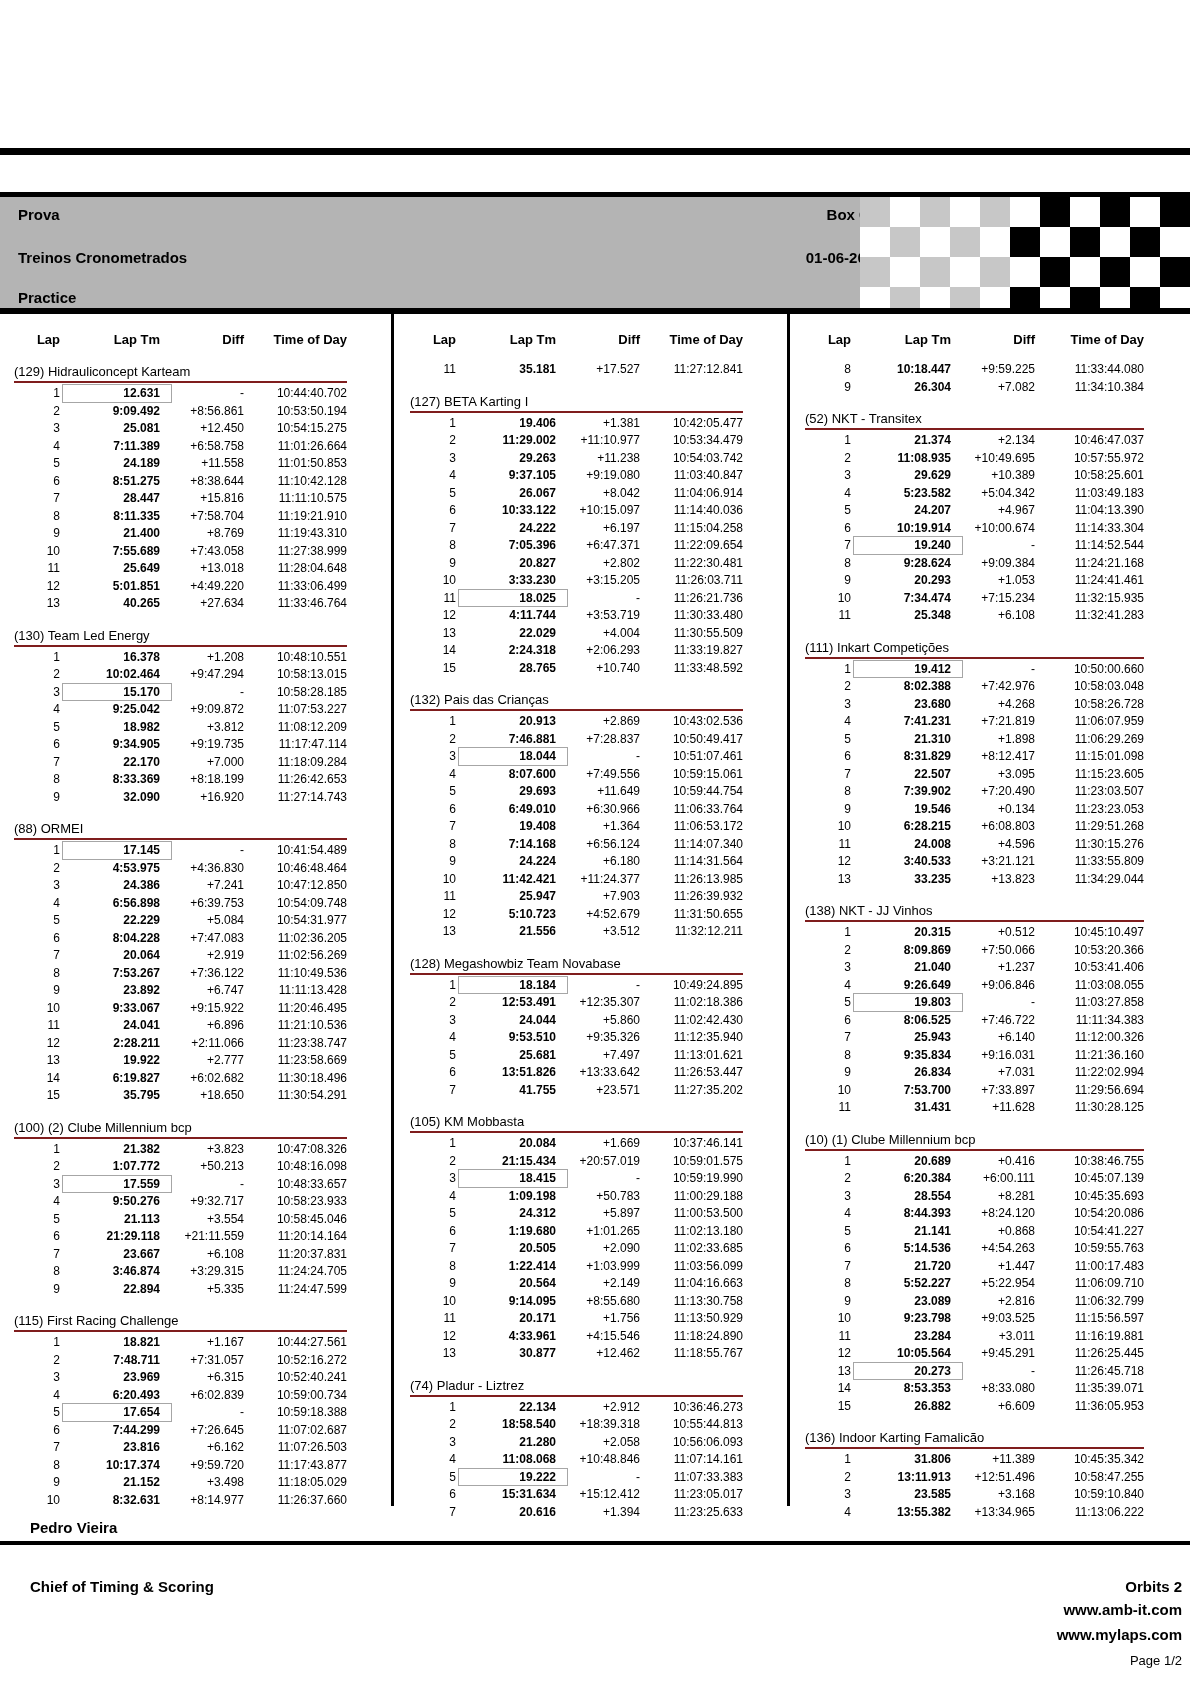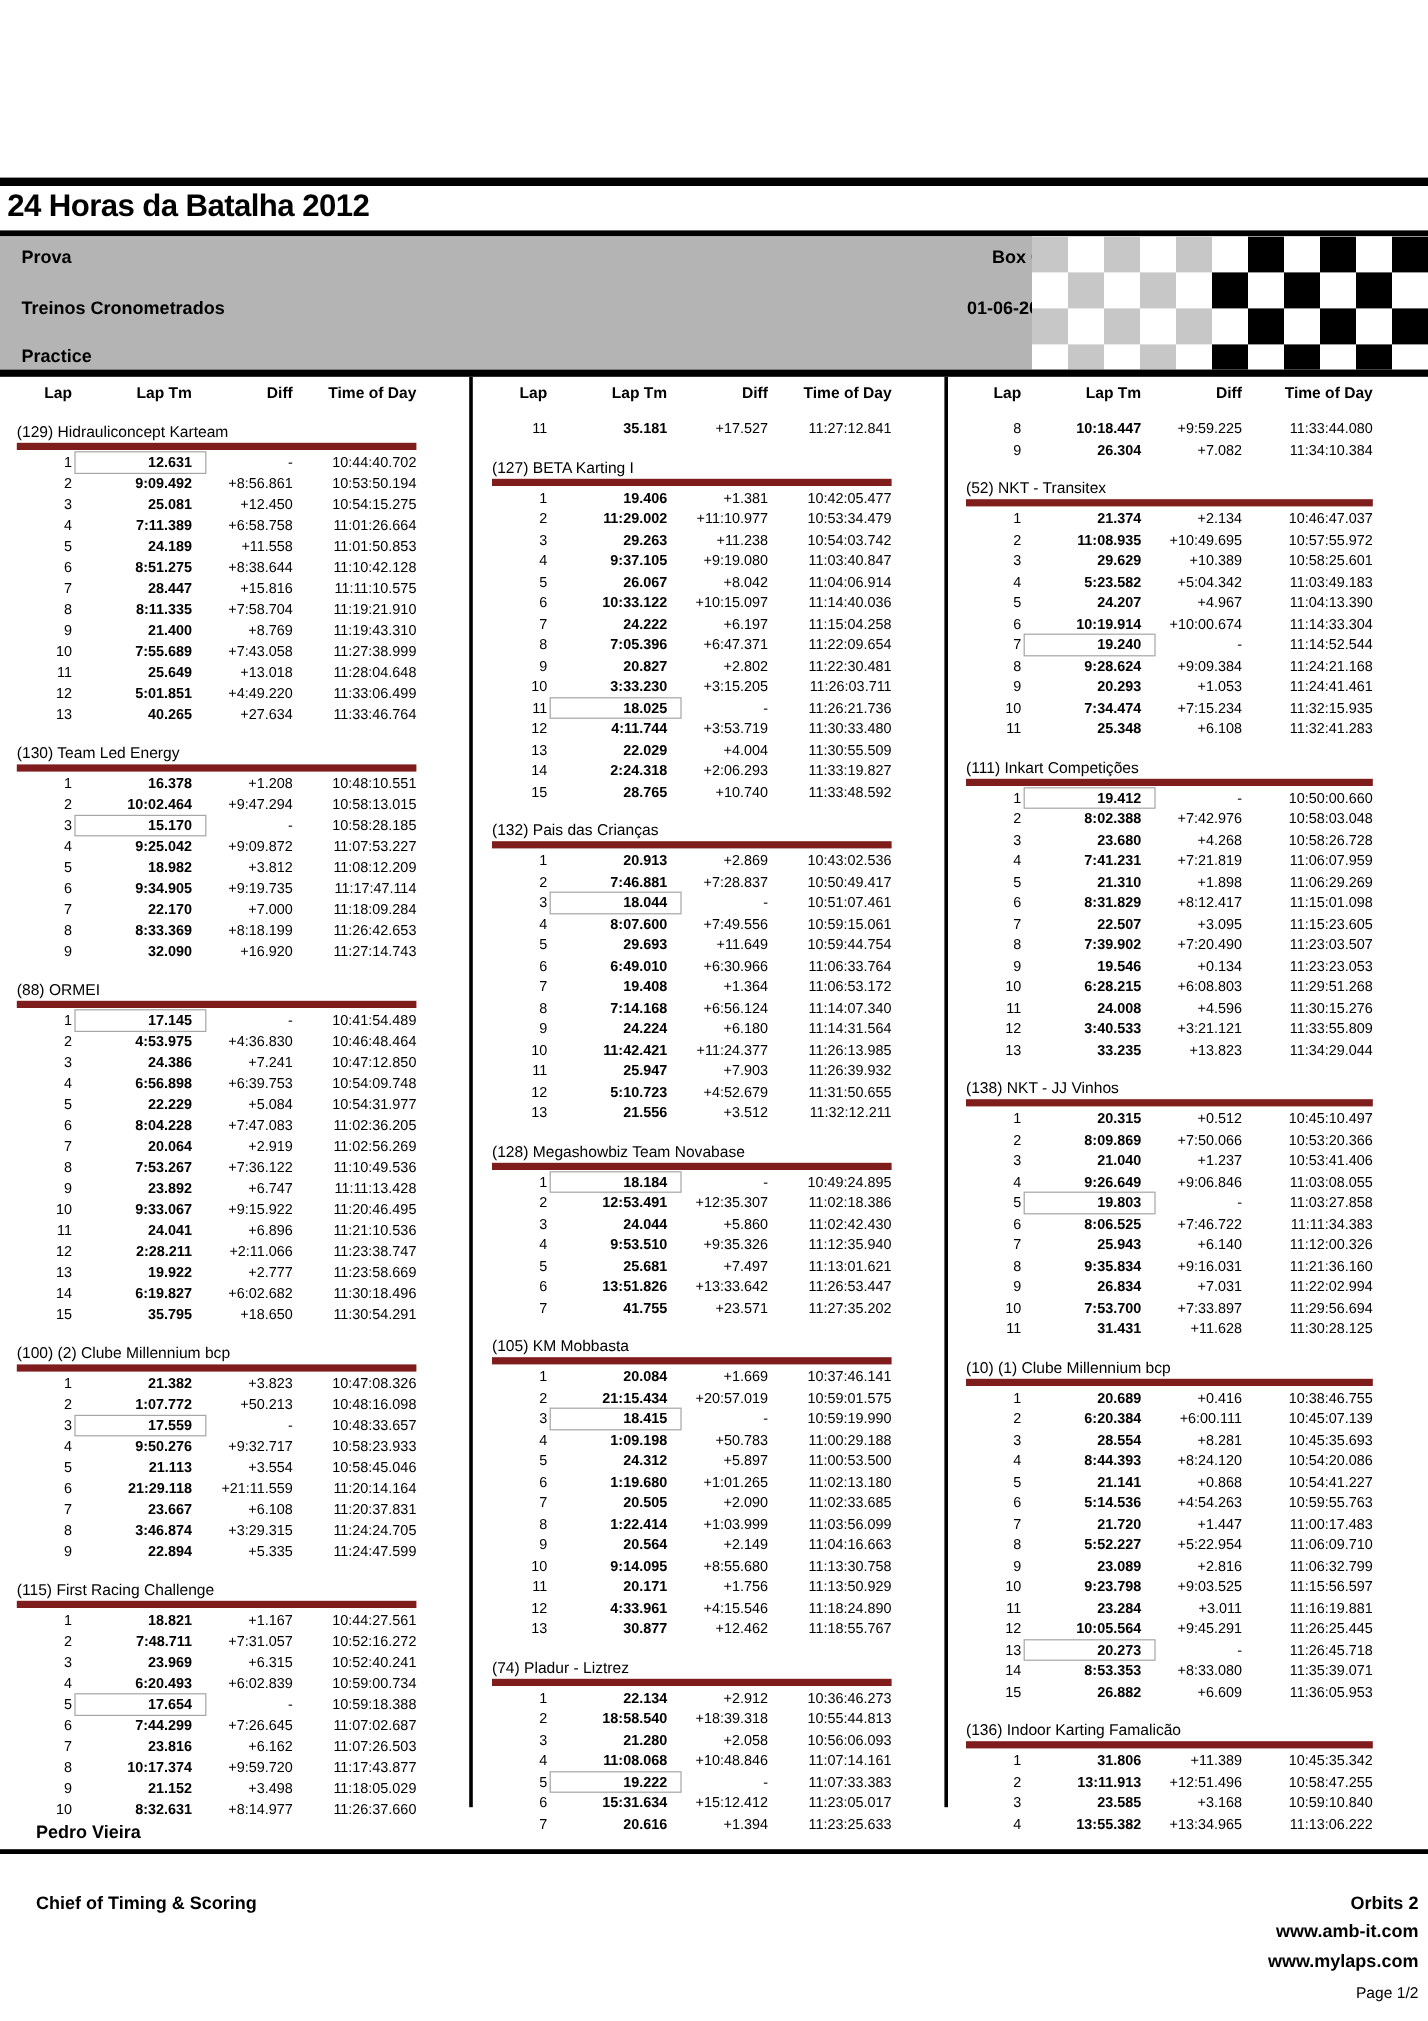--- a/index.html
+++ b/index.html
@@ -10,32 +10,32 @@
   #title{position:absolute;top:156px;left:6px;font-size:26px;font-weight:bold;letter-spacing:-0.5px;white-space:nowrap;}
   #bar2{top:192px;height:5px;}
   #band{position:absolute;top:197px;left:0;width:1190px;height:111px;background:#b4b4b4;}
   .band-label{position:absolute;left:18px;font-size:15px;font-weight:bold;white-space:nowrap;}
   #lbl-prova{top:9px;text-align:right;} #lbl-session{top:52px;} #lbl-practice{top:92px;}
   .band-right{position:absolute;right:265px;font-size:15px;font-weight:bold;white-space:nowrap;text-align:right;}
   #val-box{top:9px;} #val-datetime{top:52px;}
   #checker{position:absolute;right:0;top:0;width:330px;height:111px;overflow:hidden;background:#fff;}
   #bar3{top:308px;height:6px;}
 
-  .tcol{position:absolute;top:314px;box-sizing:border-box;padding:6px 46px 0 14px;}
+  .tcol{position:absolute;top:314px;box-sizing:border-box;padding:18px 46px 0 14px;}
   #timing-col-1{left:0;width:393px;}
   #timing-col-2{left:396px;width:393px;}
   #timing-col-3{left:791px;width:399px;}
   .vsep{position:absolute;top:314px;width:3px;height:1192px;background:#000;}
   #vsep1{left:391px;} #vsep2{left:787px;}
 
   .hdr-row{display:grid;grid-template-columns:46px 100px 84px 1fr;height:18px;margin-bottom:12px;
            font-size:13px;font-weight:bold;}
   .hdr-row span{text-align:right;white-space:nowrap;}
   .section{margin-top:14px;}
-  .team{font-size:13px;height:17px;border-bottom:6px solid #7f1d1d;margin-bottom:3px;white-space:nowrap;}
+  .team{font-size:13px;height:17px;border-bottom:2px solid #7f1d1d;margin-bottom:3px;white-space:nowrap;}
   .lap-row{display:grid;grid-template-columns:46px 100px 84px 1fr;height:17.5px;font-size:12px;}
   .lap-row .c{text-align:right;white-space:nowrap;}
   .c.tm{font-weight:bold;position:relative;}
   .best-box{position:absolute;left:2px;right:-12px;top:-2px;bottom:1px;border:1px solid #a6a6a6;}
 
   #fbar{top:1541px;height:4px;}
   #fband{position:absolute;top:1545px;left:0;width:1190px;height:23px;background:#b4b4b4;
          font-size:15px;font-weight:bold;}
   #printed{position:absolute;left:8px;top:2px;white-space:nowrap;}
   #licensed{position:absolute;right:8px;top:2px;white-space:nowrap;}
@@ -43,21 +43,20 @@
   #chief{top:1578px;} #timing-name{top:1519px;}
   .fright{position:absolute;right:8px;font-size:15px;font-weight:bold;white-space:nowrap;}
   #product{top:1578px;} #site1{top:1601px;} #site2{top:1626px;}
   #page-num{position:absolute;right:8px;top:1653px;font-size:13px;font-weight:normal;}
 </style>
 </head>
 <body>
 
 <div id="page">
   <div class="bar" id="bar1"></div>
-  <div id="title">24 Horas da Batalha 2012</div>
   <div class="bar" id="bar2"></div>
 
   <div id="band">
     <div class="band-label" id="lbl-prova">Prova</div>
     <div class="band-label" id="lbl-session">Treinos Cronometrados</div>
     <div class="band-label" id="lbl-practice">Practice</div>
     <div class="band-right" id="val-box">Box 0,080 Km</div>
     <div class="band-right" id="val-datetime">01-06-2012 17:42</div>
     <div id="checker">
         <div style="position: absolute; left: 0px; top: 0px; width: 30px; height: 30px; background: rgb(199, 199, 199);"></div>

